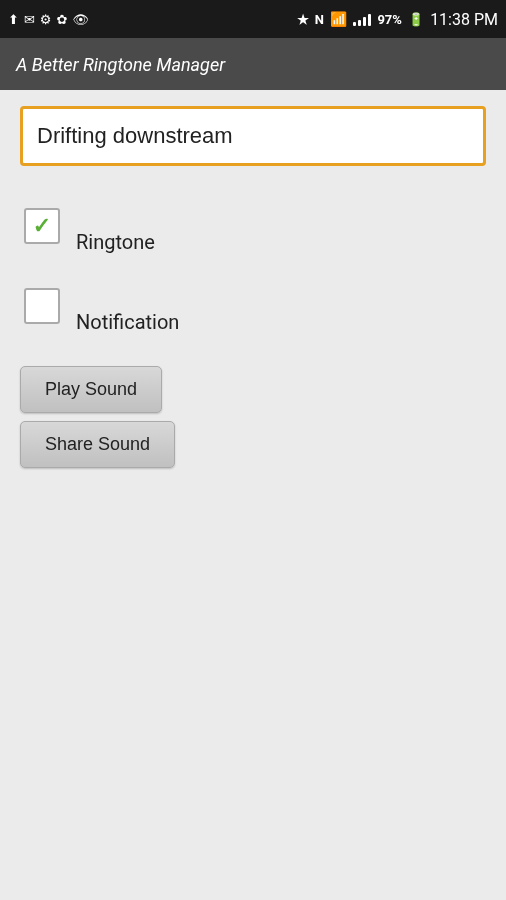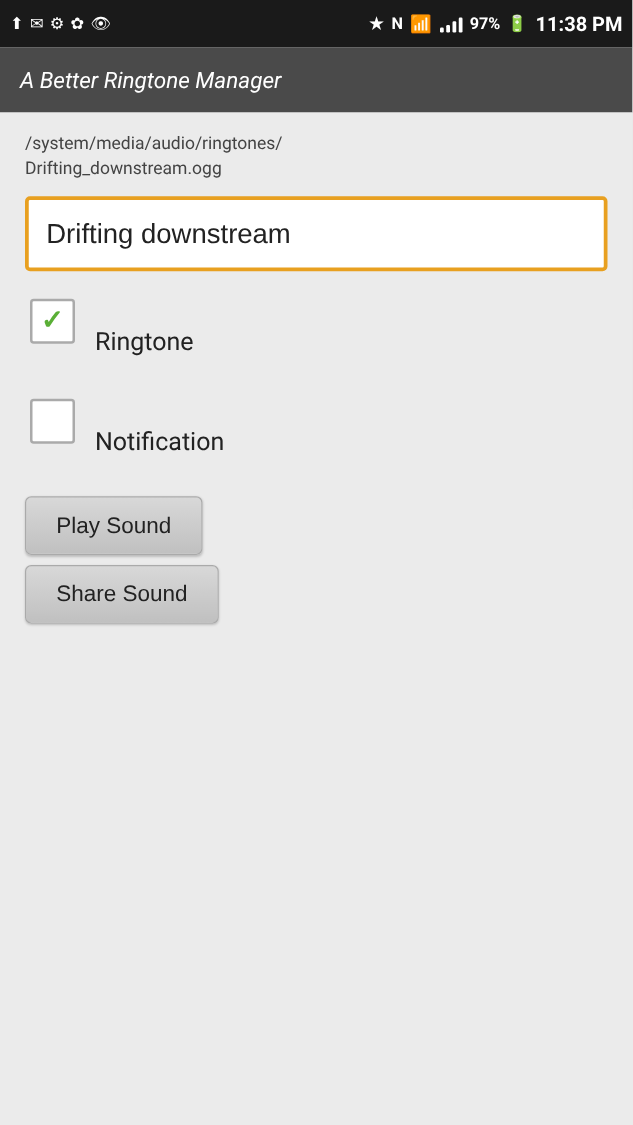--- a/index.html
+++ b/index.html
@@ -40,21 +40,21 @@
       font-weight: bold;
     }
 
     .status-icon {
       color: white;
       font-size: 13px;
     }
 
     .status-time {
       font-size: 16px;
-      font-weight: bold;
+      font-weight: normal;
       color: white;
     }
 
     
     .app-bar {
       background: #4a4a4a;
       height: 52px;
       display: flex;
       align-items: center;
       padding: 0 16px;
@@ -80,20 +80,21 @@
 
     .file-path {
       color: #444;
       font-size: 14px;
       line-height: 1.4;
       margin-bottom: 12px;
     }
 
     
     .name-input-container {
+      margin-bottom: 20px;
     }
 
     .name-input {
       width: 100%;
       padding: 14px 14px;
       font-size: 22px;
       border: 3px solid #e8a020;
       border-radius: 4px;
       background: white;
       color: #222;
@@ -218,21 +219,20 @@
     <span class="status-time">11:38 PM</span>
   </div>
 </div>
 
 <div class="app-bar">
   <span class="app-title">A Better Ringtone Manager</span>
 </div>
 
 <div class="main-content">
 
-  <div class="file-path">/system/media/audio/ringtones/<br>Drifting_downstream.ogg</div>
 
   <div class="name-input-container">
     <input type="text" class="name-input" value="Drifting downstream" placeholder="Enter ringtone name" style="">
   </div>
 
   <div class="checkbox-group">
 
     <div class="checkbox-item">
       <div class="checkbox-box checked">
         <span class="checkmark">✓</span>

